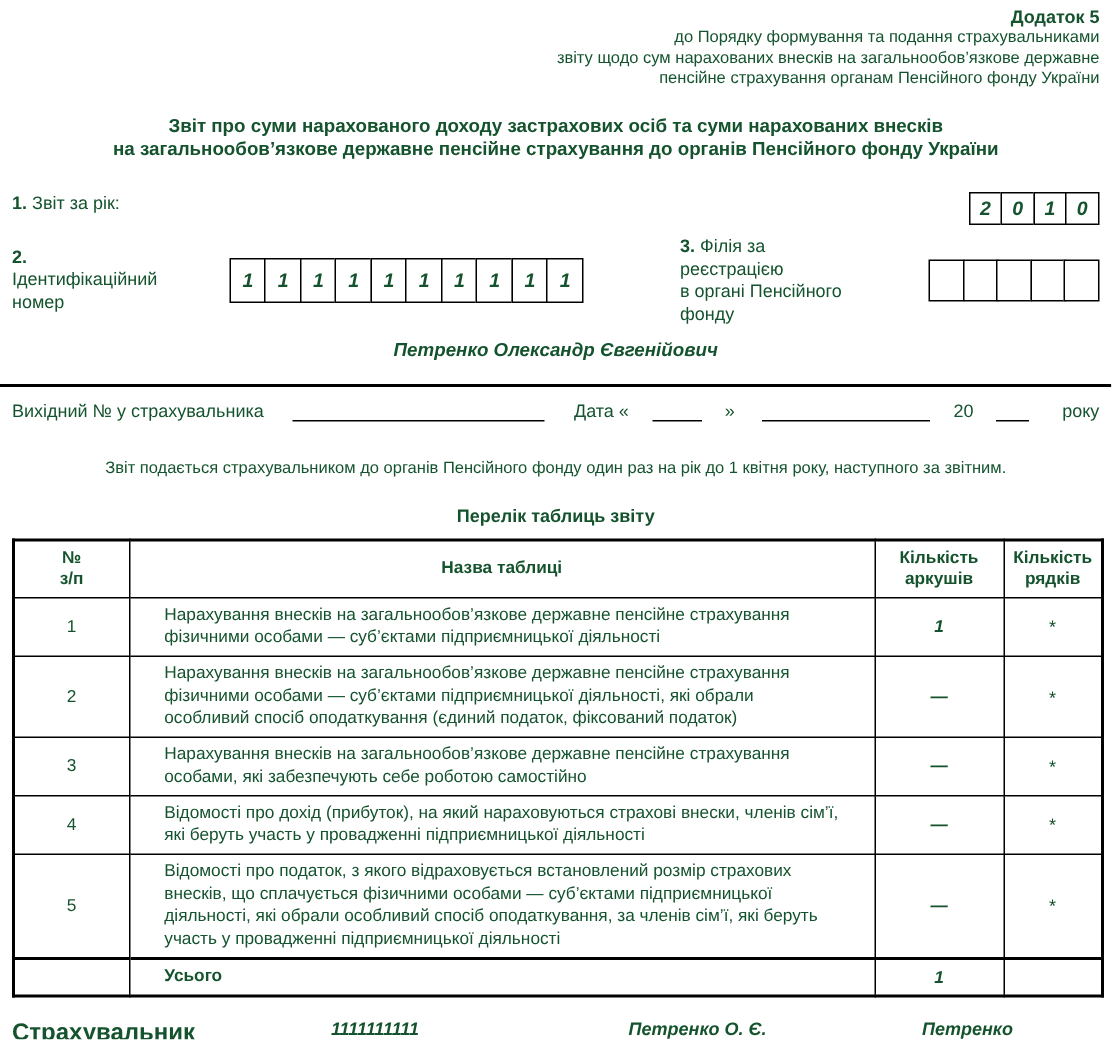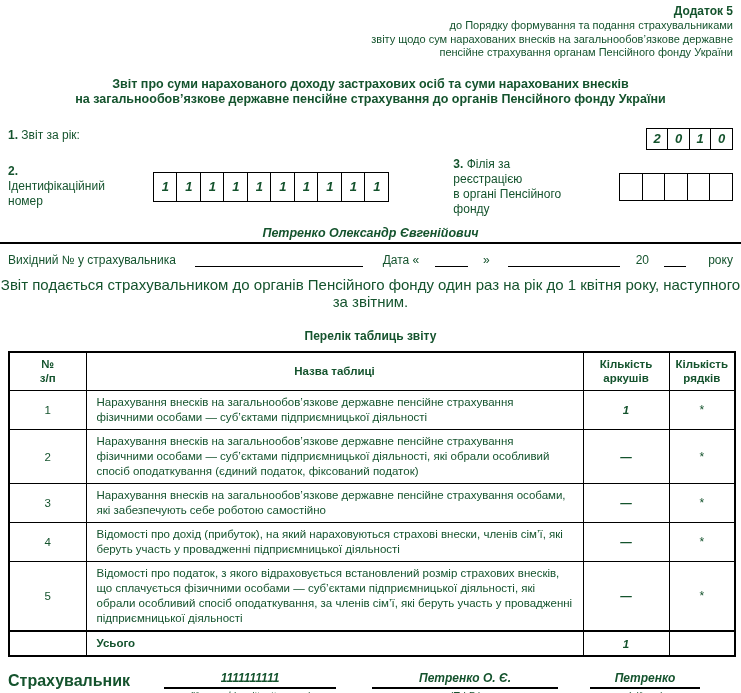--- a/index.html
+++ b/index.html
@@ -32,48 +32,48 @@
   .cell-year { width:23px; height:22px; }
   .cell-id { width:25px; height:30px; }
   .cell-branch { width:24px; height:28px; }
   .row-id { display:flex; align-items:center; margin:7px 8px 0 8px;gap:48px; }
   .id-label { width:143px; }
   .branch-label { width:178px; margin-left:16px; }
   .branch-cells { margin-left:auto; }
   
   .payer-name {
     margin-top:9px; text-align:center; font-weight:bold; font-style:italic;
-    font-size:12.5px; padding-bottom:2px; border-bottom:2px solid #000;
+    font-size:12.5px; padding-bottom:16px; border-bottom:2px solid #000;
   }
   
   .line-outgoing { display:flex; align-items:flex-end; margin:9px 8px 0 8px; font-size:12px;justify-content:space-between; }
   .uline { border-bottom:1.2px solid #000; height:14px; display:inline-block; }
   .u1 { width:168px; margin:0 4px; }
   .u2 { width:33px; }
   .u3 { width:112px; margin-left:3px; }
   .u4 { width:22px; margin-right:3px; }
   .sp { white-space:pre; }
   
   .line-orgcode { margin:3px 8px 0 8px; font-size:12px; line-height:17px; }
   .orgcode-value {
     font-weight:bold; font-style:italic;
     text-decoration:underline; text-underline-offset:3px; text-decoration-thickness:1.5px;
   }
   
-  .note { margin-top:9px; text-align:center; font-size:15px; }
+  .note { margin-top:25px; text-align:center; font-size:11px; }
   
   .table-title { margin-top:19px; text-align:center; font-weight:bold; font-size:12px; }
   table.list {
     width:726px; margin:8px 8px 0 8px; border-collapse:collapse; table-layout:fixed;
     border:2px solid #000; font-size:11.5px;
   }
   table.list th, table.list td { border:1.5px solid #000; vertical-align:middle; }
   table.list th { font-weight:bold; text-align:center; height:39px; white-space:pre-line; line-height:14px; }
   td.c-num { text-align:center; }
-  td.c-name { padding:4px 10px; line-height:15px; }
+  td.c-name { padding:4px 23px; line-height:15px; }
   td.c-sheets { text-align:center; font-weight:bold; font-style:italic; }
   td.c-rows { text-align:center; font-size:12px; }
   tr.row-1 td, tr.row-3 td, tr.row-4 td { height:35px; }
   tr.row-2 td { height:50px; }
   tr.row-5 td { height:64px; }
   tr.total-row td { border-top:2.5px solid #000; height:24px; }
   tr.total-row .c-name { font-weight:bold; }
   
   .footer-sign { display:flex; align-items:flex-start; margin:14px 8px 0 8px; }
   .insurer-label { font-weight:bold; font-size:16px; width:150px; padding-top:1px; }

